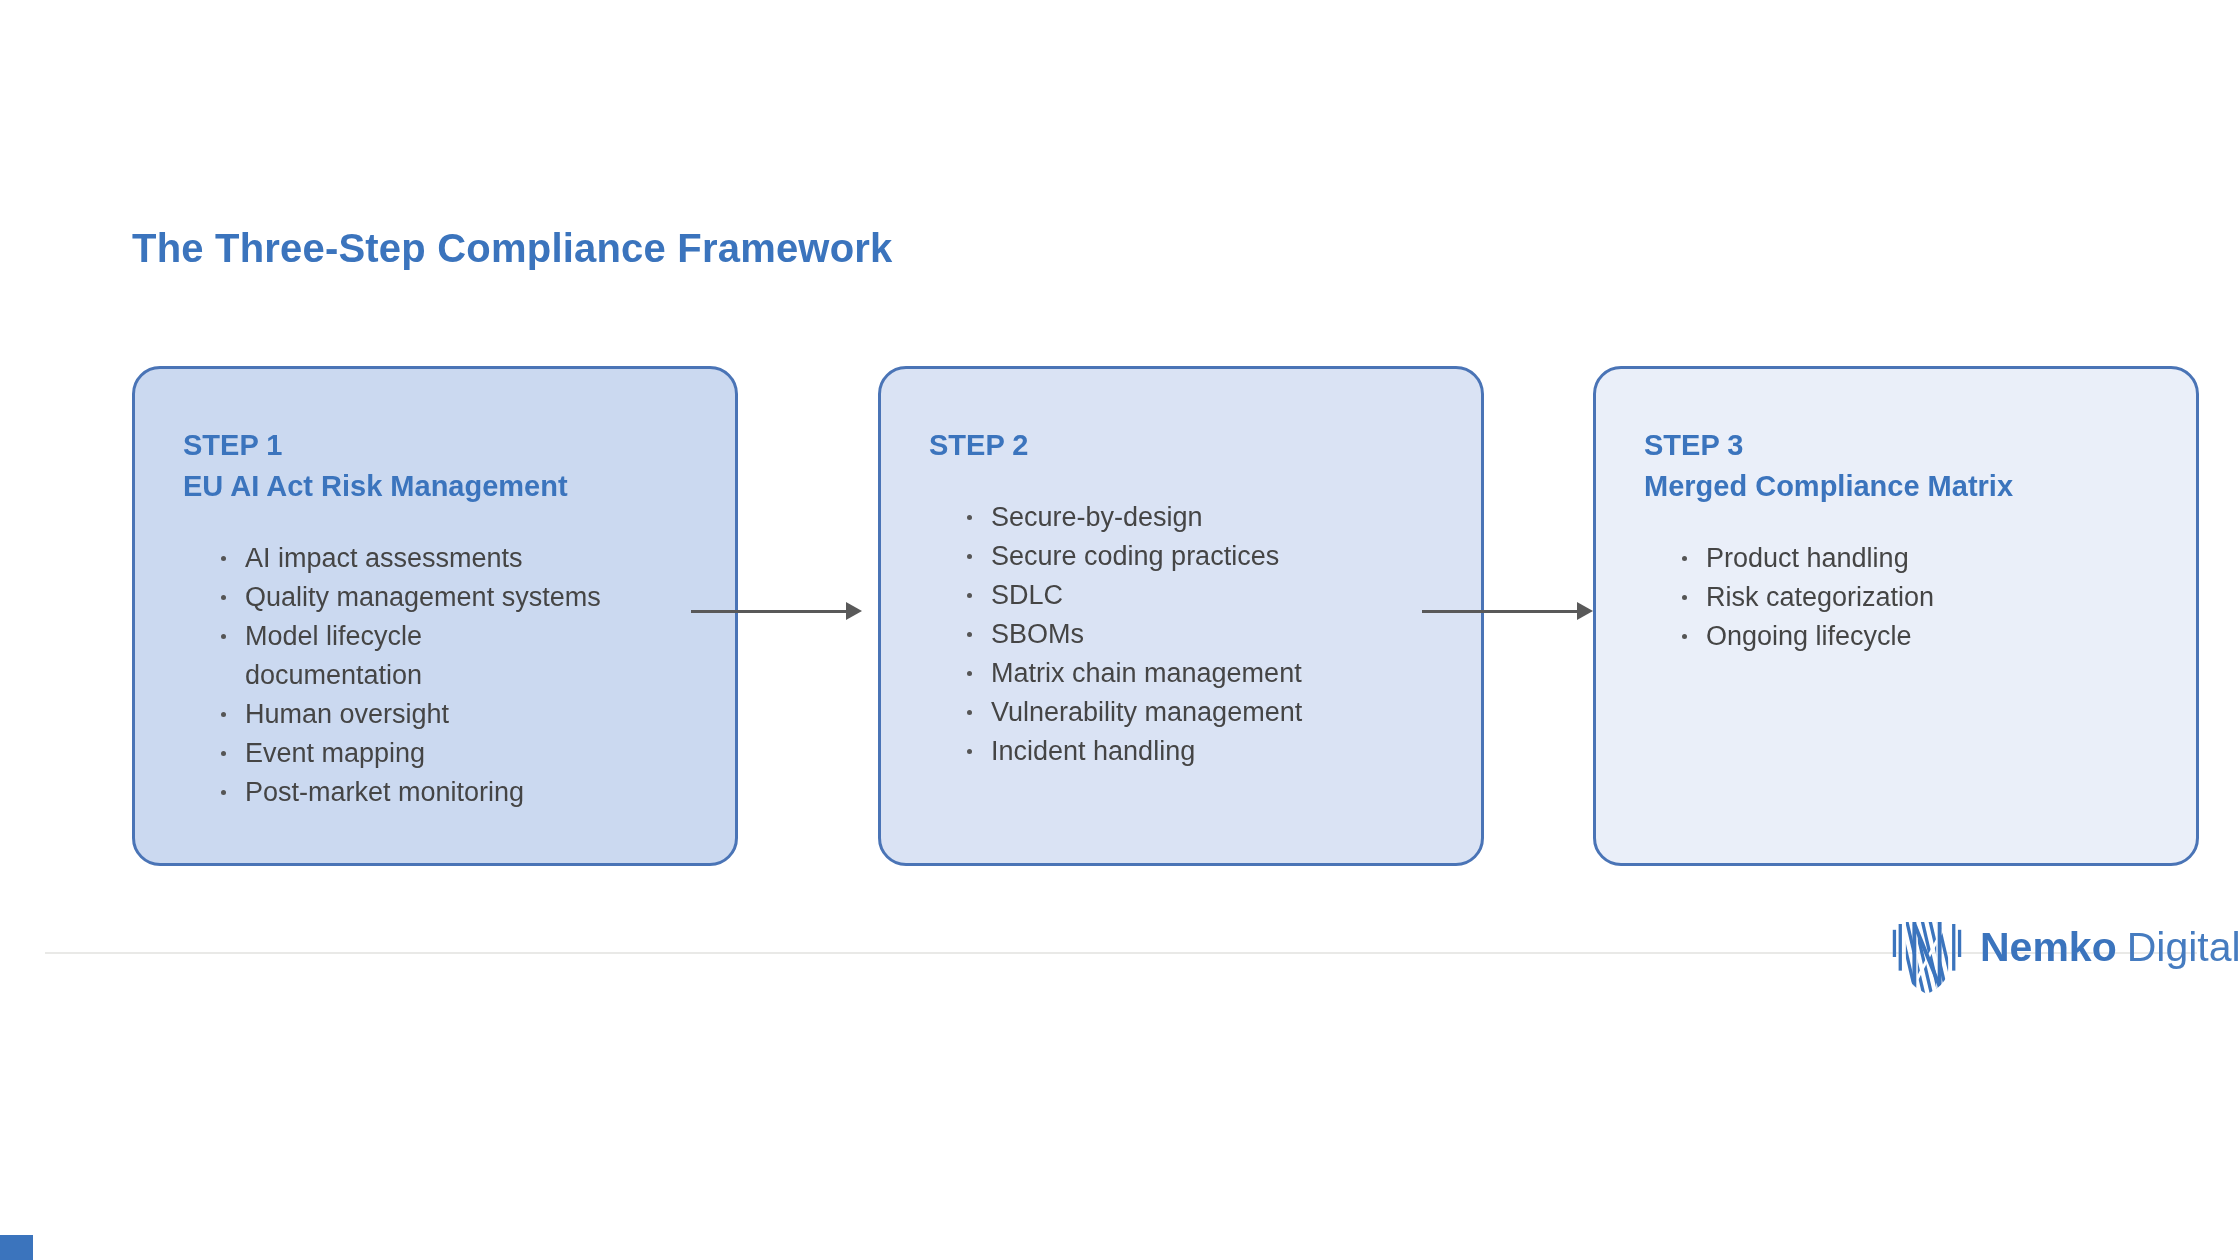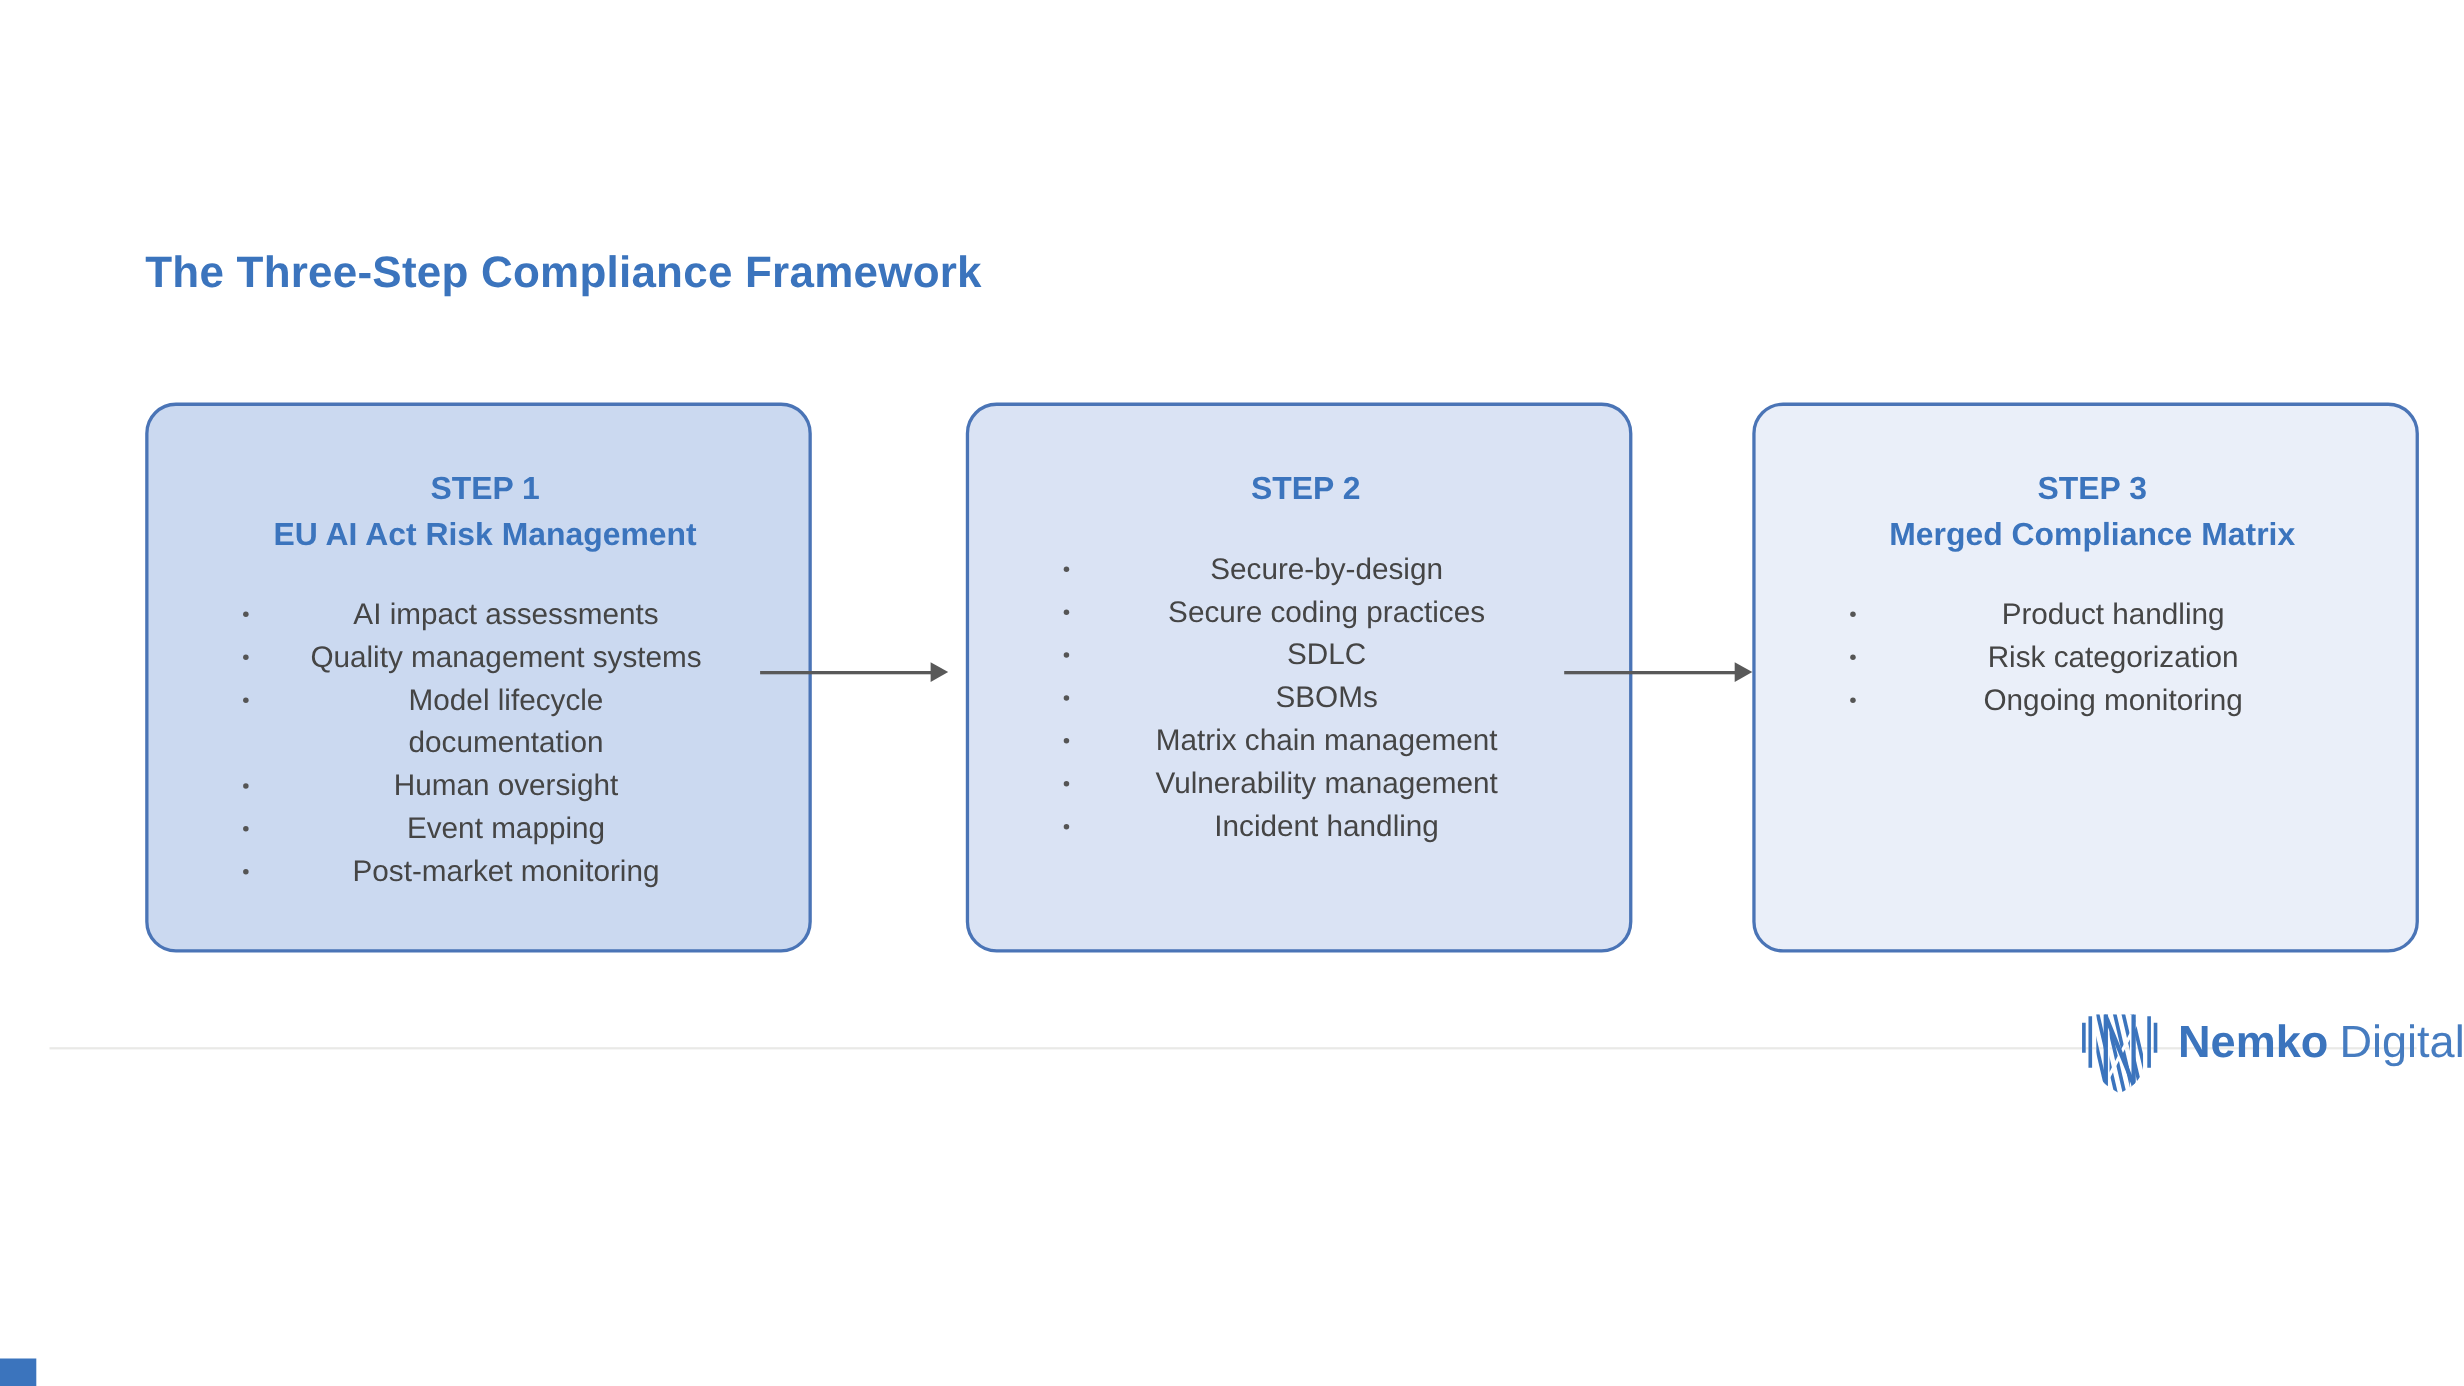--- a/index.html
+++ b/index.html
@@ -2,21 +2,20 @@
 <html style="--accent: #3b74bd; --card1-bg: #cbd9f0; --card2-bg: #dae3f4; --card3-bg: #eaeff9; --card-border: #4a74b6; --body-text: #454545; --arrow: #595959; --divider: #e9e9e7; --digital-text: #467cc0;"><head>
 <meta charset="utf-8">
 <style>
   html,body{margin:0;padding:0;background:#ffffff;}
   .canvas{
     position:relative;
     width:2240px;height:1260px;
     background:#ffffff;
     font-family:"Liberation Sans",sans-serif;
     overflow:hidden;
-    text-align:center;
   }
   .page-title{
     position:absolute;left:132px;top:224px;
     font-size:40px;font-weight:700;line-height:48px;
     color:var(--accent,#3b74bd);
     letter-spacing:0.2px;
   }
   .card{
     position:absolute;top:366px;width:606px;height:500px;
     box-sizing:border-box;
@@ -122,21 +121,21 @@
   </div>
 
   <div class="card card-3">
     <div class="card-head">
       <div class="step-label">STEP 3</div>
       <div class="step-title">Merged Compliance Matrix</div>
     </div>
     <ul class="bullets">
         <li>Product handling</li>
         <li>Risk categorization</li>
-        <li>Ongoing monitoring</li>
+        <li>Ongoing lifecycle</li>
       </ul>
   </div>
 
   <div class="arrow arrow-1"></div>
   <div class="arrow arrow-2"></div>
 
   <div class="divider"></div>
 
   <div class="logo">
     <span>

